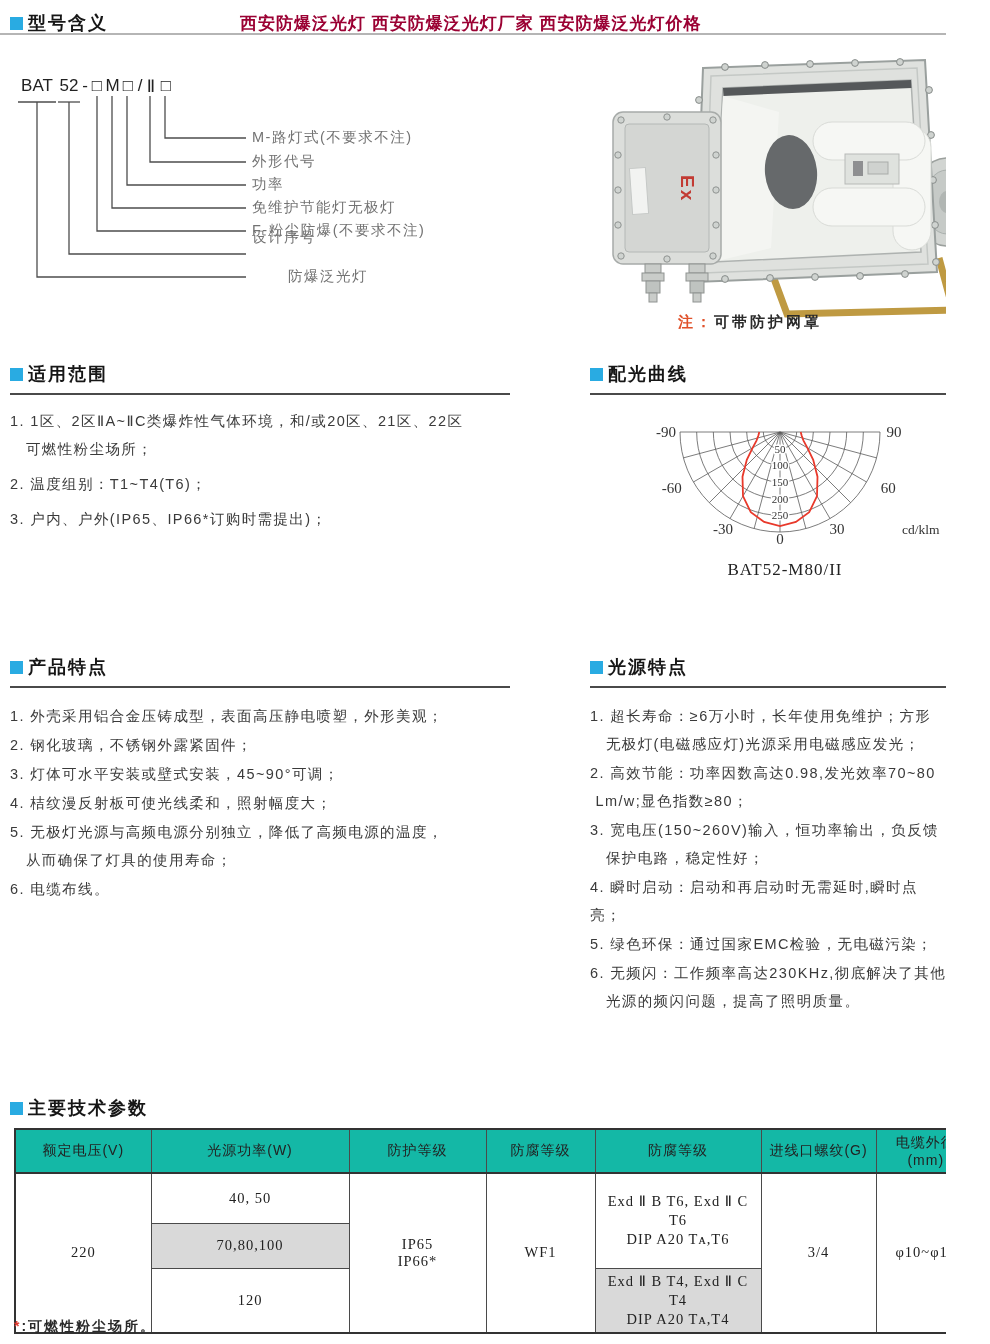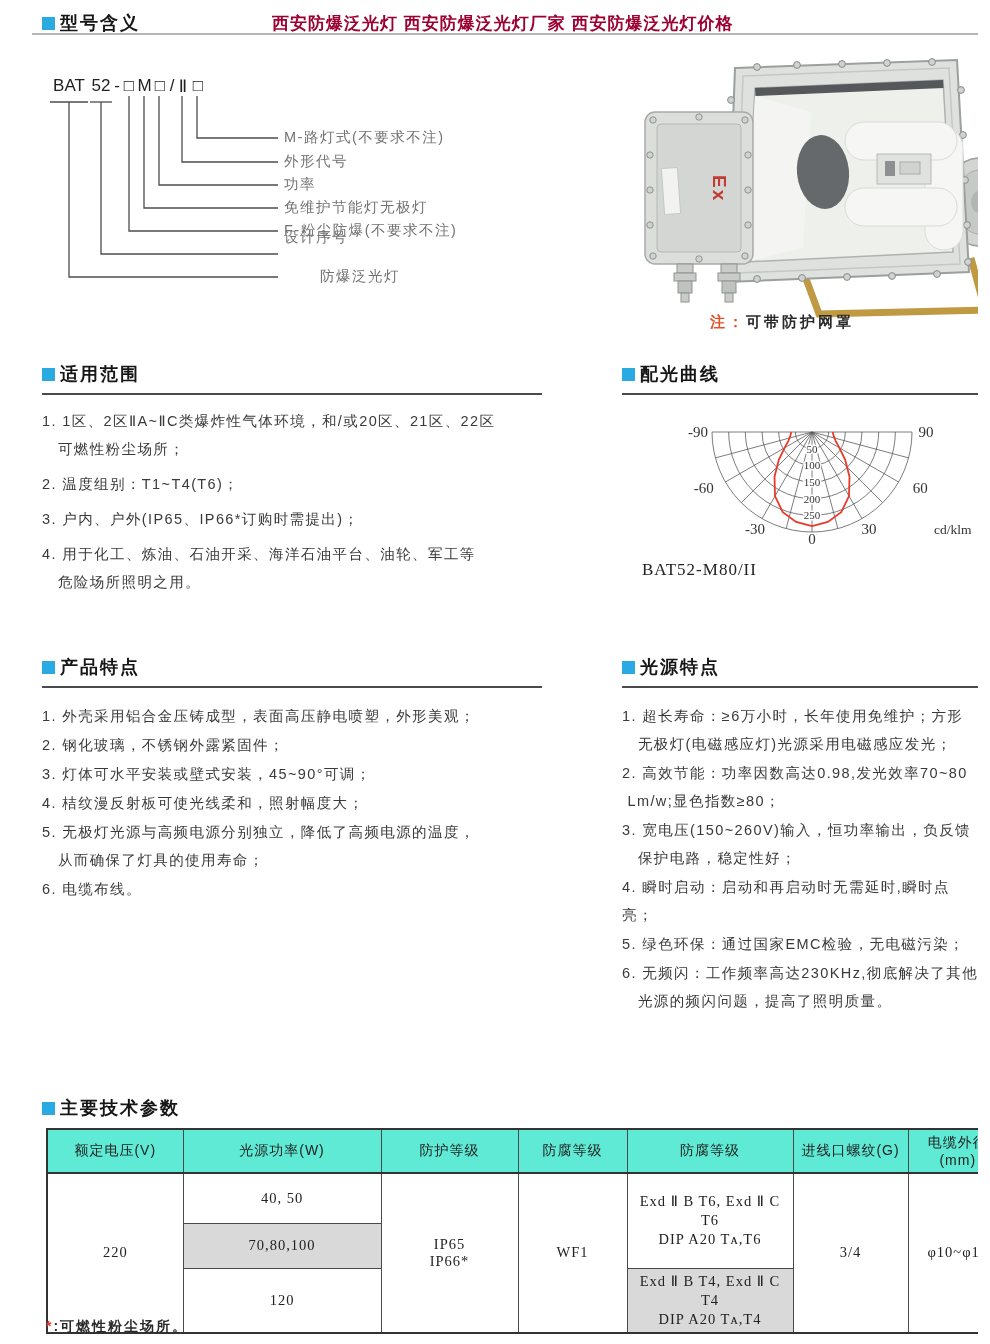--- a/index.html
+++ b/index.html
@@ -1,17 +1,17 @@
 <!DOCTYPE html>
 <html><head>
 <meta charset="utf-8">
 <style>
   html,body{margin:0;padding:0;background:#fff;}
   .page{position:relative;width:946px;height:1344px;background:#fff;overflow:hidden;
-        font-family:"Liberation Sans",sans-serif;color:#333;margin-left:32px;}
+        font-family:"Liberation Sans",sans-serif;color:#333;}
   .abs{position:absolute;}
 
   
   .top-title{display:flex;align-items:center;gap:5px;}
   .sq{width:13px;height:13px;background:#29abe2;flex:0 0 auto;}
   .sec-title{font-size:18px;font-weight:bold;color:#161616;letter-spacing:2px;white-space:nowrap;}
   .seo{font-size:17px;font-weight:bold;color:#9b0133;letter-spacing:1px;white-space:nowrap;}
   .top-rule{position:absolute;left:0;top:33px;width:990px;height:2px;background:#b5b5b5;}
 
   
@@ -29,27 +29,27 @@
 
   
   .note{font-size:15px;font-weight:bold;letter-spacing:3px;}
   .note .red{color:#e0512a;}
   .note .blk{color:#2a2a2a;}
 
   
   .ring-lbl{font:11px "Liberation Serif",serif;text-anchor:middle;fill:#333;paint-order:stroke;stroke:#fff;stroke-width:3px;}
   .ang-lbl{font:15px "Liberation Serif",serif;text-anchor:middle;fill:#333;}
   .unit-lbl{font:13.5px "Liberation Serif",serif;text-anchor:start;fill:#333;}
-  .chart-caption{font-family:"Liberation Serif",serif;font-size:17px;color:#222;text-align:left;letter-spacing:1px;}
+  .chart-caption{font-family:"Liberation Serif",serif;font-size:17px;color:#222;text-align:center;letter-spacing:1px;}
 
   
   table.tech{border-collapse:collapse;width:961px;table-layout:fixed;}
   table.tech th,table.tech td{border:1px solid #4a4a4a;}
   table.tech{border:2px solid #333;}
-  table.tech th{background:#5eead4;font-weight:normal;font-size:14px;color:#222;height:40px;letter-spacing:1px;border-bottom:2px solid #333;}
+  table.tech th{background:#14b8a6;font-weight:normal;font-size:14px;color:#222;height:40px;letter-spacing:1px;border-bottom:2px solid #333;}
   table.tech td{text-align:center;font-family:"Liberation Serif",serif;font-size:14.5px;color:#222;letter-spacing:1px;}
   td.leftcell{text-align:left;font-size:13px;padding:3px 5px;letter-spacing:0;line-height:19px;white-space:pre-wrap;vertical-align:middle;}
   td.pre{white-space:pre-wrap;}
   .gray{background:#d9d9d9;}
   .footnote{font-size:14px;letter-spacing:2px;color:#2a2a2a;font-weight:bold;}
   .footnote .red{color:#e03a2f;}
 
   
   .ex-txt{font:bold 19px "Liberation Sans",sans-serif;fill:#c23b33;letter-spacing:2px;}
 </style>
@@ -180,22 +180,20 @@
   <div class="abs" style="left:10px;top:362px;width:500px;">
     <div class="sec-head">
       <span class="sq"></span>
       <span class="sec-title">适用范围</span>
     </div>
     <div class="body-list" style="margin-top:12px;">
       <div class="item">1. 1区、2区ⅡA~ⅡC类爆炸性气体环境，和/或20区、21区、22区
 　可燃性粉尘场所；</div>
       <div class="item">2. 温度组别：T1~T4(T6)；</div>
       <div class="item">3. 户内、户外(IP65、IP66*订购时需提出)；</div>
-      <div class="item">4. 用于化工、炼油、石油开采、海洋石油平台、油轮、军工等
-　危险场所照明之用。</div>
     </div>
   </div>
 
   <div class="abs" style="left:590px;top:362px;width:395px;">
     <div class="sec-head">
       <span class="sq"></span>
       <span class="sec-title">配光曲线</span>
     </div>
   </div>
   <svg class="abs" style="left:610px;top:412px;" width="350" height="170" viewBox="0 0 350 170">

